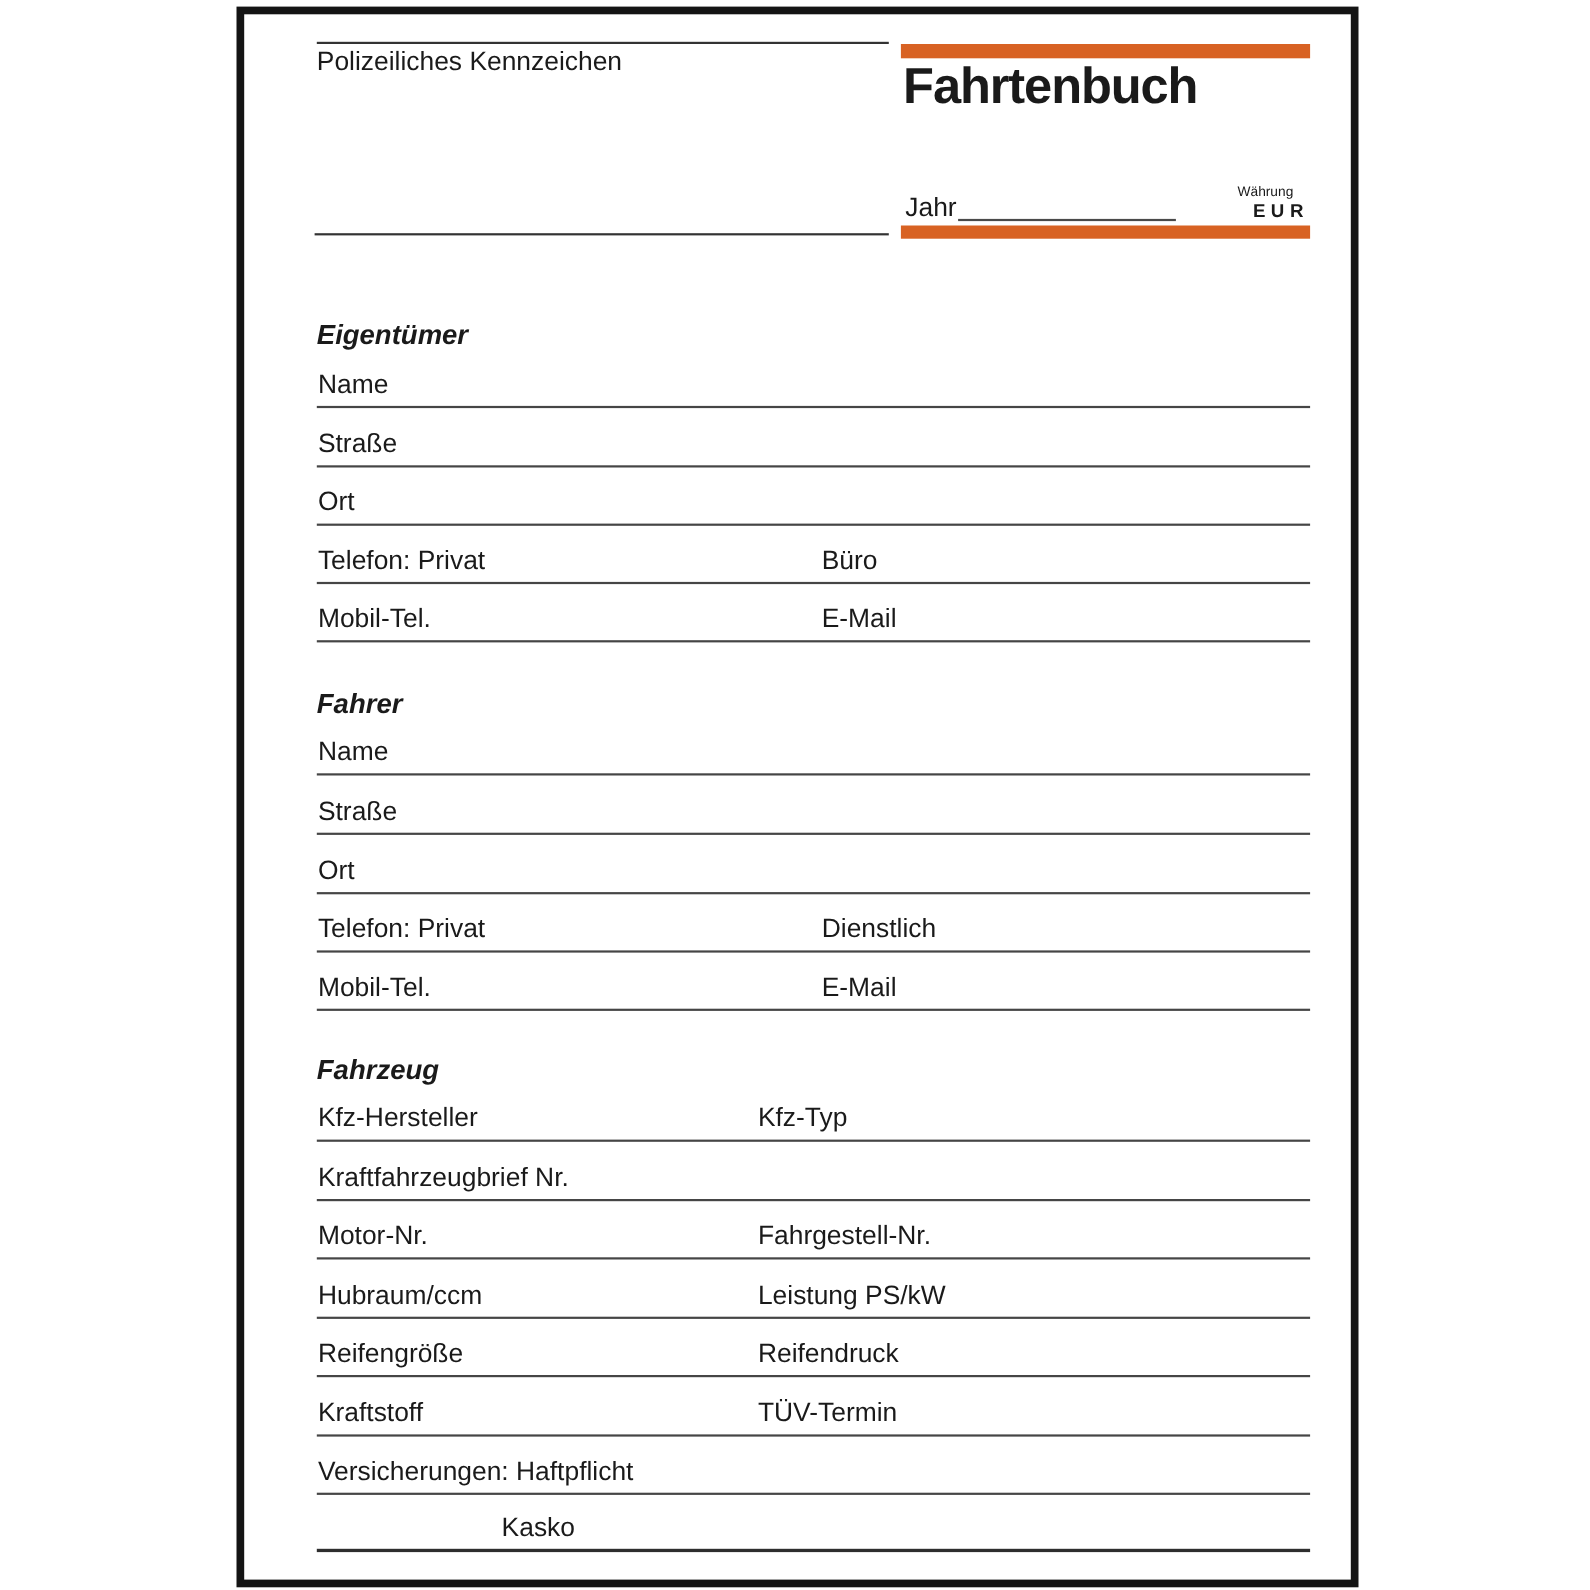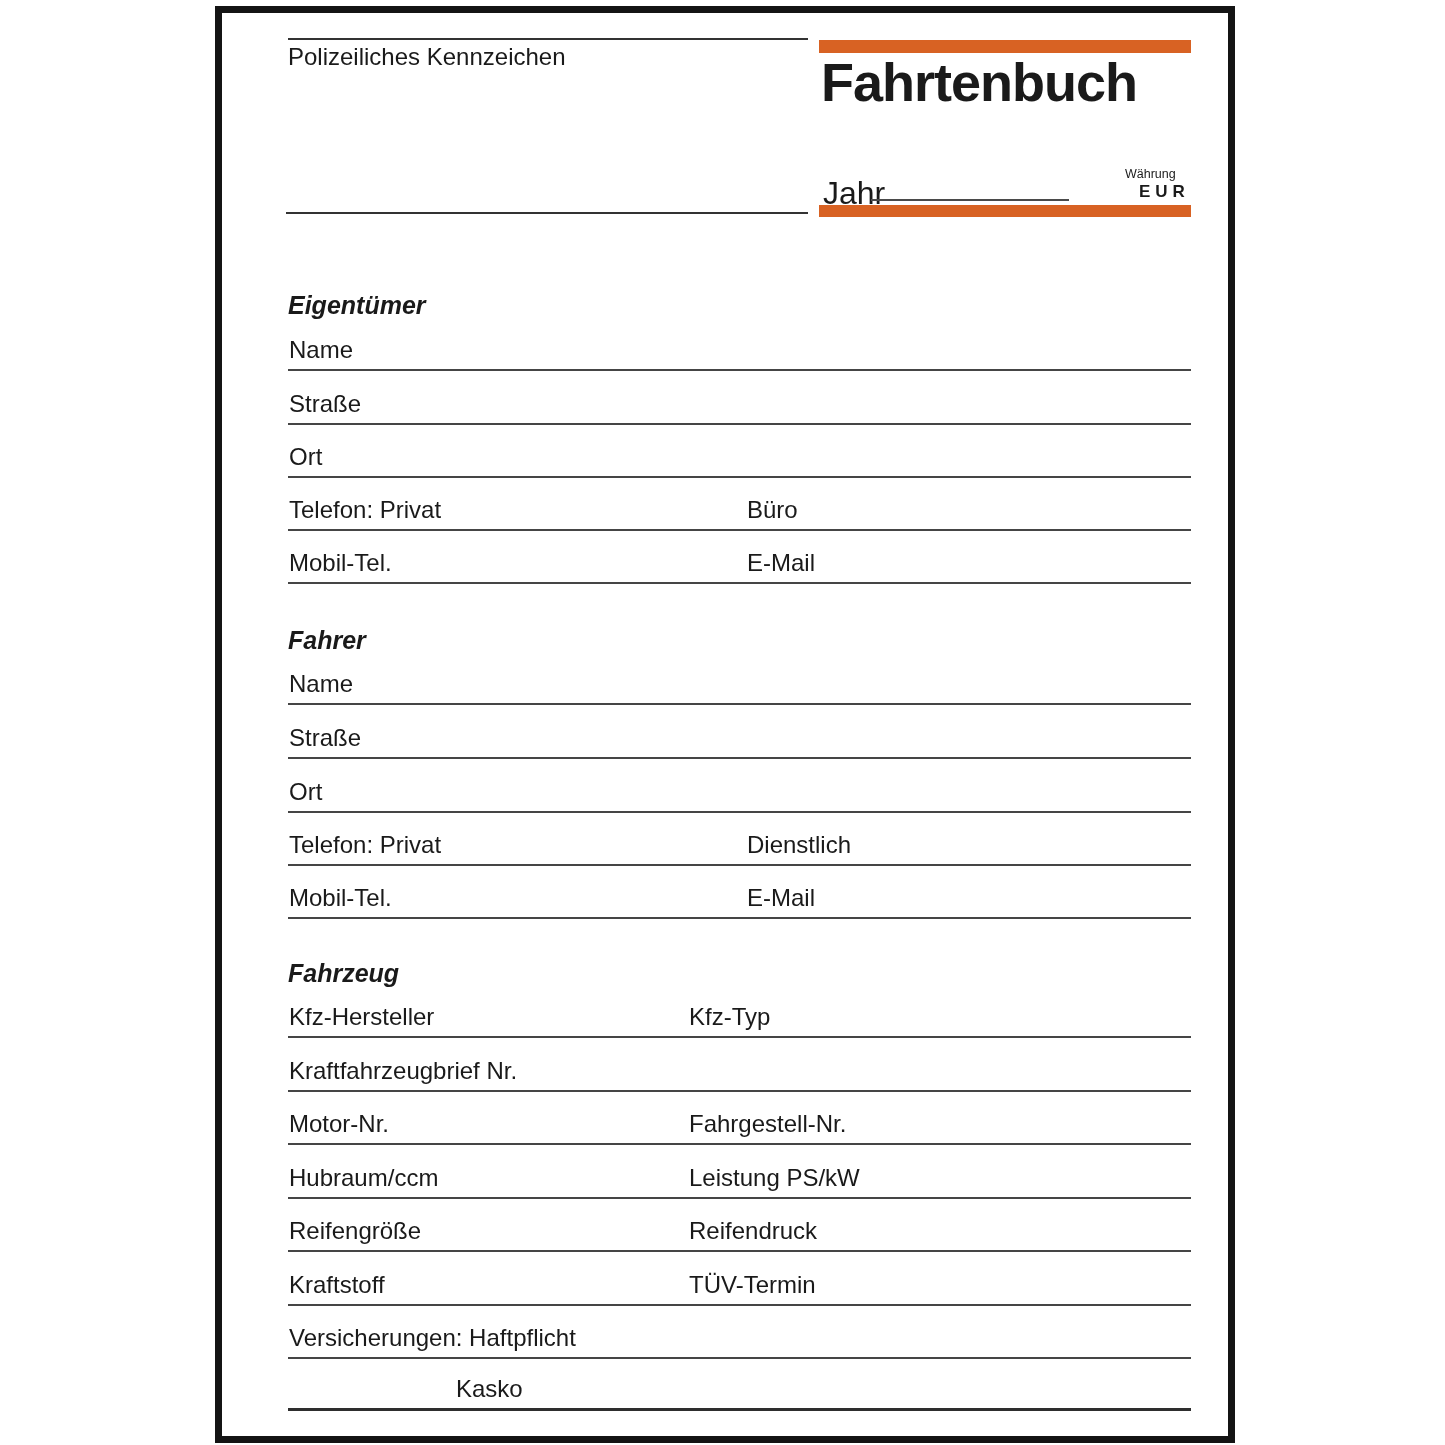--- a/index.html
+++ b/index.html
@@ -13,22 +13,22 @@
   .frame { left: 212px; top: 3px; width: 1020px; height: 1437px; border: 7px solid #141414; background: #ffffff; }
 
   
   .plate-topline { left: 285px; top: 35px; width: 520px; height: 2px; background: #333; }
   .plate-label { left: 285px; top: 40px; font-size: 24px; letter-spacing: 0; white-space: nowrap; }
   .plate-bottomline { left: 283px; top: 209px; width: 522px; height: 2px; background: #333; }
 
   
   .bar-top { left: 816px; top: 37px; width: 372px; height: 13px; background: var(--accent); }
   .bar-bottom { left: 816px; top: 202px; width: 372px; height: 12px; background: var(--accent); }
-  .title { left: 818px; top: 48px; font-size: 54px; font-weight: bold; letter-spacing: -1px; white-space: nowrap; }
-  .jahr-label { left: 820px; top: 172px; font-size: 32px; }
+  .title { left: 818px; top: 48px; font-size: 46px; font-weight: bold; letter-spacing: -1px; white-space: nowrap; }
+  .jahr-label { left: 820px; top: 172px; font-size: 24px; }
   .jahr-line { left: 868px; top: 196px; width: 198px; height: 2px; background: #4a4a4a; }
   .waehrung-label { left: 1122px; top: 164px; width: 66px; font-size: 12.5px; white-space: nowrap; }
   .eur-value { left: 1136px; top: 179px; font-size: 17px; font-weight: bold; letter-spacing: 5px; white-space: nowrap; }
 
   
   .heading { left: 285px; font-size: 25px; font-weight: bold; white-space: nowrap; font-style: italic; }
 
   
   .row { position: absolute; left: 285px; width: 903px; height: 36px; border-bottom: 2px solid var(--line); text-align: center; }
   .row .lbl { position: absolute; bottom: 4px; left: 0; font-size: 24px; white-space: nowrap; color: var(--ink); }

